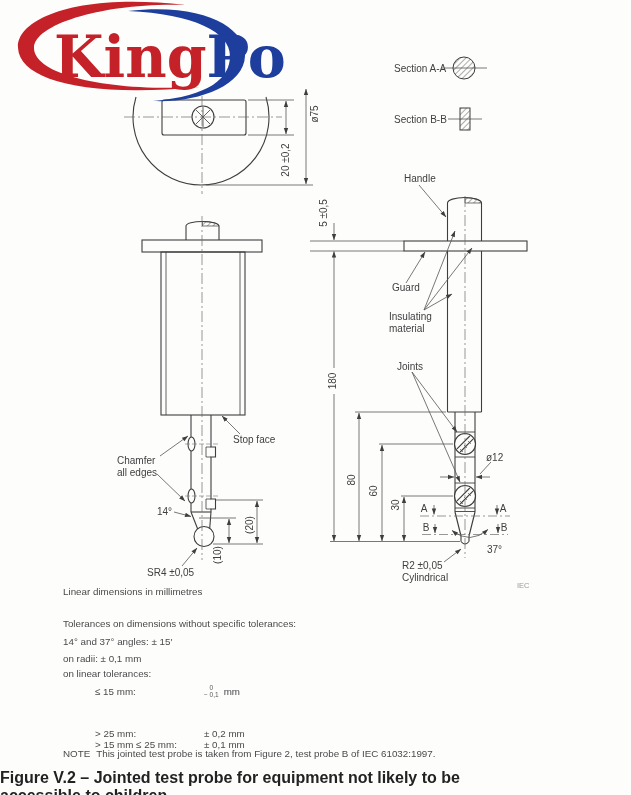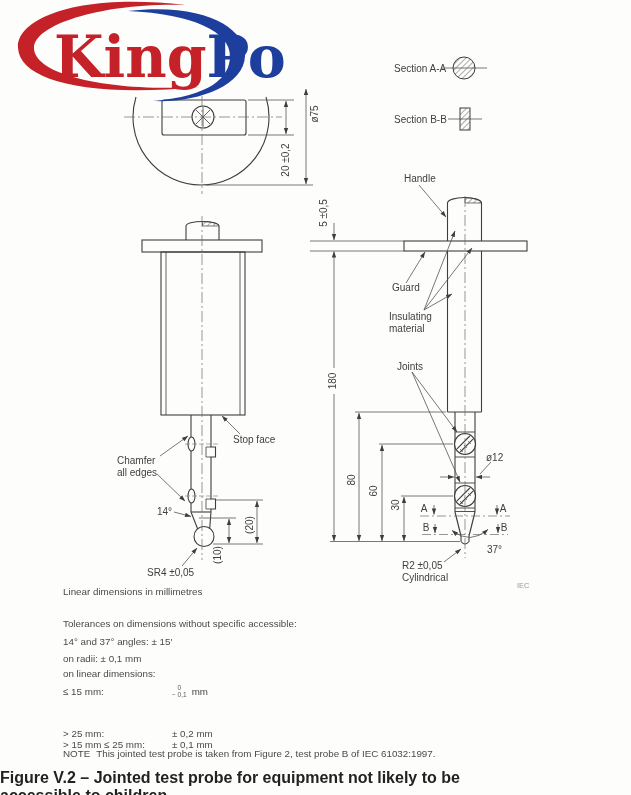--- a/index.html
+++ b/index.html
@@ -10,21 +10,21 @@
   }
   svg text{font-family:"Liberation Sans",sans-serif;fill:#404040;}
   .lbl{font-size:10px;}
   .dim{font-size:10px;}
   .sec{font-size:10px;}
   .iec{font-size:7.5px;fill:#9a9a9a;}
   .logo-text{font-family:"DejaVu Serif","Liberation Serif",serif;font-weight:bold;font-size:57px;}
   .notes{position:absolute;left:63px;top:0;width:520px;font-size:9.8px;color:#4a4a4a;}
   .nline{position:absolute;left:0;white-space:nowrap;}
   .tolrow{position:absolute;left:0;white-space:nowrap;display:flex;align-items:center;}
-  .tollabel{display:inline-block;width:109px;}
+  .tollabel{display:inline-block;width:109px;margin-left:32px;}
   .frac{display:inline-flex;flex-direction:column;align-items:center;font-size:6.5px;line-height:7px;margin-right:5px;color:#5a5a5a;}
   .note-label{margin-right:6px;}
   .caption{position:absolute;left:0;top:769px;width:545px;text-align:left;
     font-weight:bold;font-size:16px;color:#222;}
 </style>
 </head>
 <body>
 
 <div class="page">
 
@@ -247,24 +247,24 @@
   <text class="lbl" x="490" y="531" text-anchor="middle">B</text>
   <text class="lbl" x="473" y="553">37°</text>
   <text class="lbl" x="388" y="569">R2 ±0,05</text>
   <text class="lbl" x="388" y="581">Cylindrical</text>
   <text class="iec" x="503" y="588">IEC</text>
 </svg>
 
 
 <div class="notes">
   <div class="nline" style="top:586px">Linear dimensions in millimetres</div>
-  <div class="nline" style="top:618px">Tolerances on dimensions without specific accessible:</div>
+  <div class="nline" style="top:618px">Tolerances on dimensions without specific tolerances:</div>
   <div class="nline" style="top:636px">14° and 37° angles: ± 15′</div>
   <div class="nline" style="top:653px">on radii: ± 0,1 mm</div>
-  <div class="nline" style="top:668px">on linear dimensions:</div>
+  <div class="nline" style="top:668px">on linear tolerances:</div>
 
   <div class="tolrow" style="top:684px">
     <span class="tollabel">≤ 15 mm:</span>
     <span class="frac">
       <span>0</span>
       <span>− 0,1</span>
     </span>
     <span>mm</span>
   </div>
   <div class="tolrow" style="top:739px">

